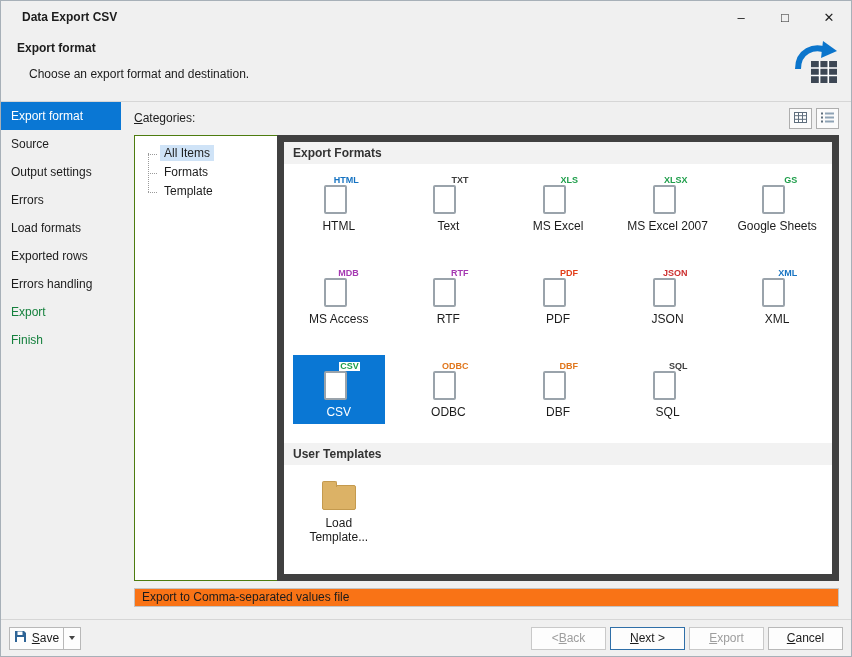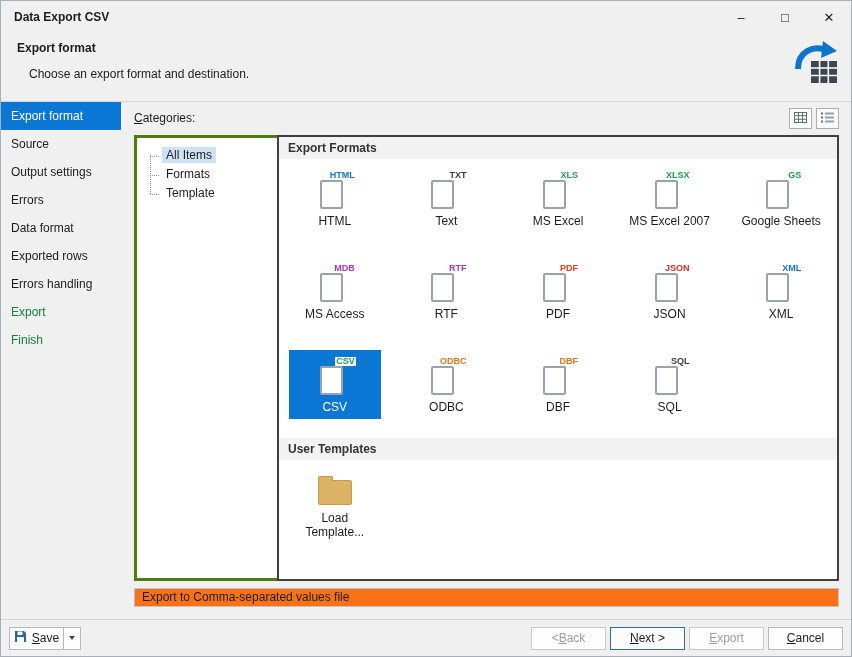--- a/index.html
+++ b/index.html
@@ -9,21 +9,21 @@
     font-size: 12px;
     color: #1c1c1c;
     background: #fff;
   }
   #window {
     position: relative; width: 852px; height: 657px;
     background: #f0f0f0; border: 1px solid #a7b0b8; overflow: hidden;
   }
 
   
-  #titlebar { position: absolute; top: 0; left: 0; right: 0; height: 32px; display: flex; align-items: center; }
+  #titlebar { position: absolute; top: 0; left: 8px; right: 0; height: 32px; display: flex; align-items: center; }
   #window-title { font-weight: bold; padding-left: 13px; flex: 1; }
   .win-ctrl { width: 44px; height: 32px; display: flex; align-items: center; justify-content: center; font-size: 13px; color: #222; cursor: default; }
 
   
   #header { position: absolute; top: 32px; left: 0; right: 0; height: 69px; border-bottom: 1px solid #d6d6d6; }
   #header-title { position: absolute; left: 16px; top: 8px; font-weight: bold; }
   #header-subtitle { position: absolute; left: 28px; top: 34px; }
   #header-icon { position: absolute; right: 10px; top: 6px; width: 50px; height: 50px; }
 
   
@@ -31,30 +31,30 @@
   .side-item { height: 28px; line-height: 28px; padding-left: 10px; }
   .side-item.selected { background: #0a77d4; color: #fff; }
   .side-item.disabled { color: #15803d; }
 
   
   #main { position: absolute; left: 120px; top: 101px; right: 0; bottom: 37px; }
   #categories-label { position: absolute; left: 13px; top: 9px; }
   #view-buttons { position: absolute; right: 12px; top: 6px; display: flex; gap: 4px; }
   .view-btn { width: 23px; height: 21px; border: 1px solid #aeaeae; background: #fbfbfb; display: flex; align-items: center; justify-content: center; }
 
-  #tree-box { position: absolute; left: 13px; top: 33px; width: 164px; bottom: 38px; background: #fff; border: 3px solid #4d7c0f; }
+  #tree-box { position: absolute; left: 13px; top: 33px; width: 164px; bottom: 38px; background: #fff; border: 1px solid #4d7c0f; }
   .tree { padding: 8px 0 0 8px; }
   .tree-items { position: relative; margin-left: 3px; }
   .tree-items::before { content: ""; position: absolute; left: 2px; top: 9px; bottom: 9px; border-left: 1px dotted #9a9a9a; }
   .tree-item { position: relative; padding: 2px 0 2px 14px; line-height: 15px; white-space: nowrap; }
   .tree-item::before { content: ""; position: absolute; left: 2px; top: 10px; width: 9px; border-top: 1px dotted #9a9a9a; }
   .tree-label { padding: 1px 4px; }
   .tree-label.selected { background: #cfe3f7; }
 
-  #formats-box { position: absolute; left: 156px; top: 33px; right: 12px; bottom: 38px; background: #fff; border: 2px solid #404040; overflow: hidden; }
+  #formats-box { position: absolute; left: 156px; top: 33px; right: 12px; bottom: 38px; background: #fff; border: 7px solid #404040; overflow: hidden; }
   .group-header { height: 22px; background: #f2f2f2; font-weight: bold; padding: 4px 0 0 9px; color: #333; }
 
   .fmt-grid { display: grid; grid-template-columns: repeat(5, 1fr); }
   .cell { height: 93px; display: flex; justify-content: center; align-items: flex-start; padding-top: 5px; }
   .tile { width: 92px; text-align: center; padding: 7px 2px 5px; }
   .tile.selected { background: #0a77d4; }
   .tile.selected .tile-label { color: #fff; }
   .doc-icon { position: relative; width: 36px; height: 38px; margin: 0 auto; }
   .doc-page { position: absolute; left: 3px; bottom: 0; width: 23px; height: 29px; background: #fff; border: 2px solid #9aa3ab; border-radius: 2px; }
   .doc-ext { position: absolute; top: 0; right: -3px; font-size: 9px; line-height: 9px; font-weight: bold; background: #fff; padding: 0 1px; }
@@ -102,21 +102,21 @@
         <path d="M20 29 H46 M20 36.5 H46 M28.6 22 V44 M37.3 22 V44" stroke="#fff" stroke-width="1.6"></path>
       </svg>
     </div>
   </div>
 
   <div id="sidebar">
     <div class="side-item selected">Export format</div>
     <div class="side-item">Source</div>
     <div class="side-item">Output settings</div>
     <div class="side-item">Errors</div>
-    <div class="side-item">Data format</div>
+    <div class="side-item">Load formats</div>
     <div class="side-item">Exported rows</div>
     <div class="side-item">Errors handling</div>
     <div class="side-item disabled">Export</div>
     <div class="side-item disabled">Finish</div>
   </div>
 
   <div id="main">
 
     <div id="categories-label"><u>C</u>ategories:</div>
 

